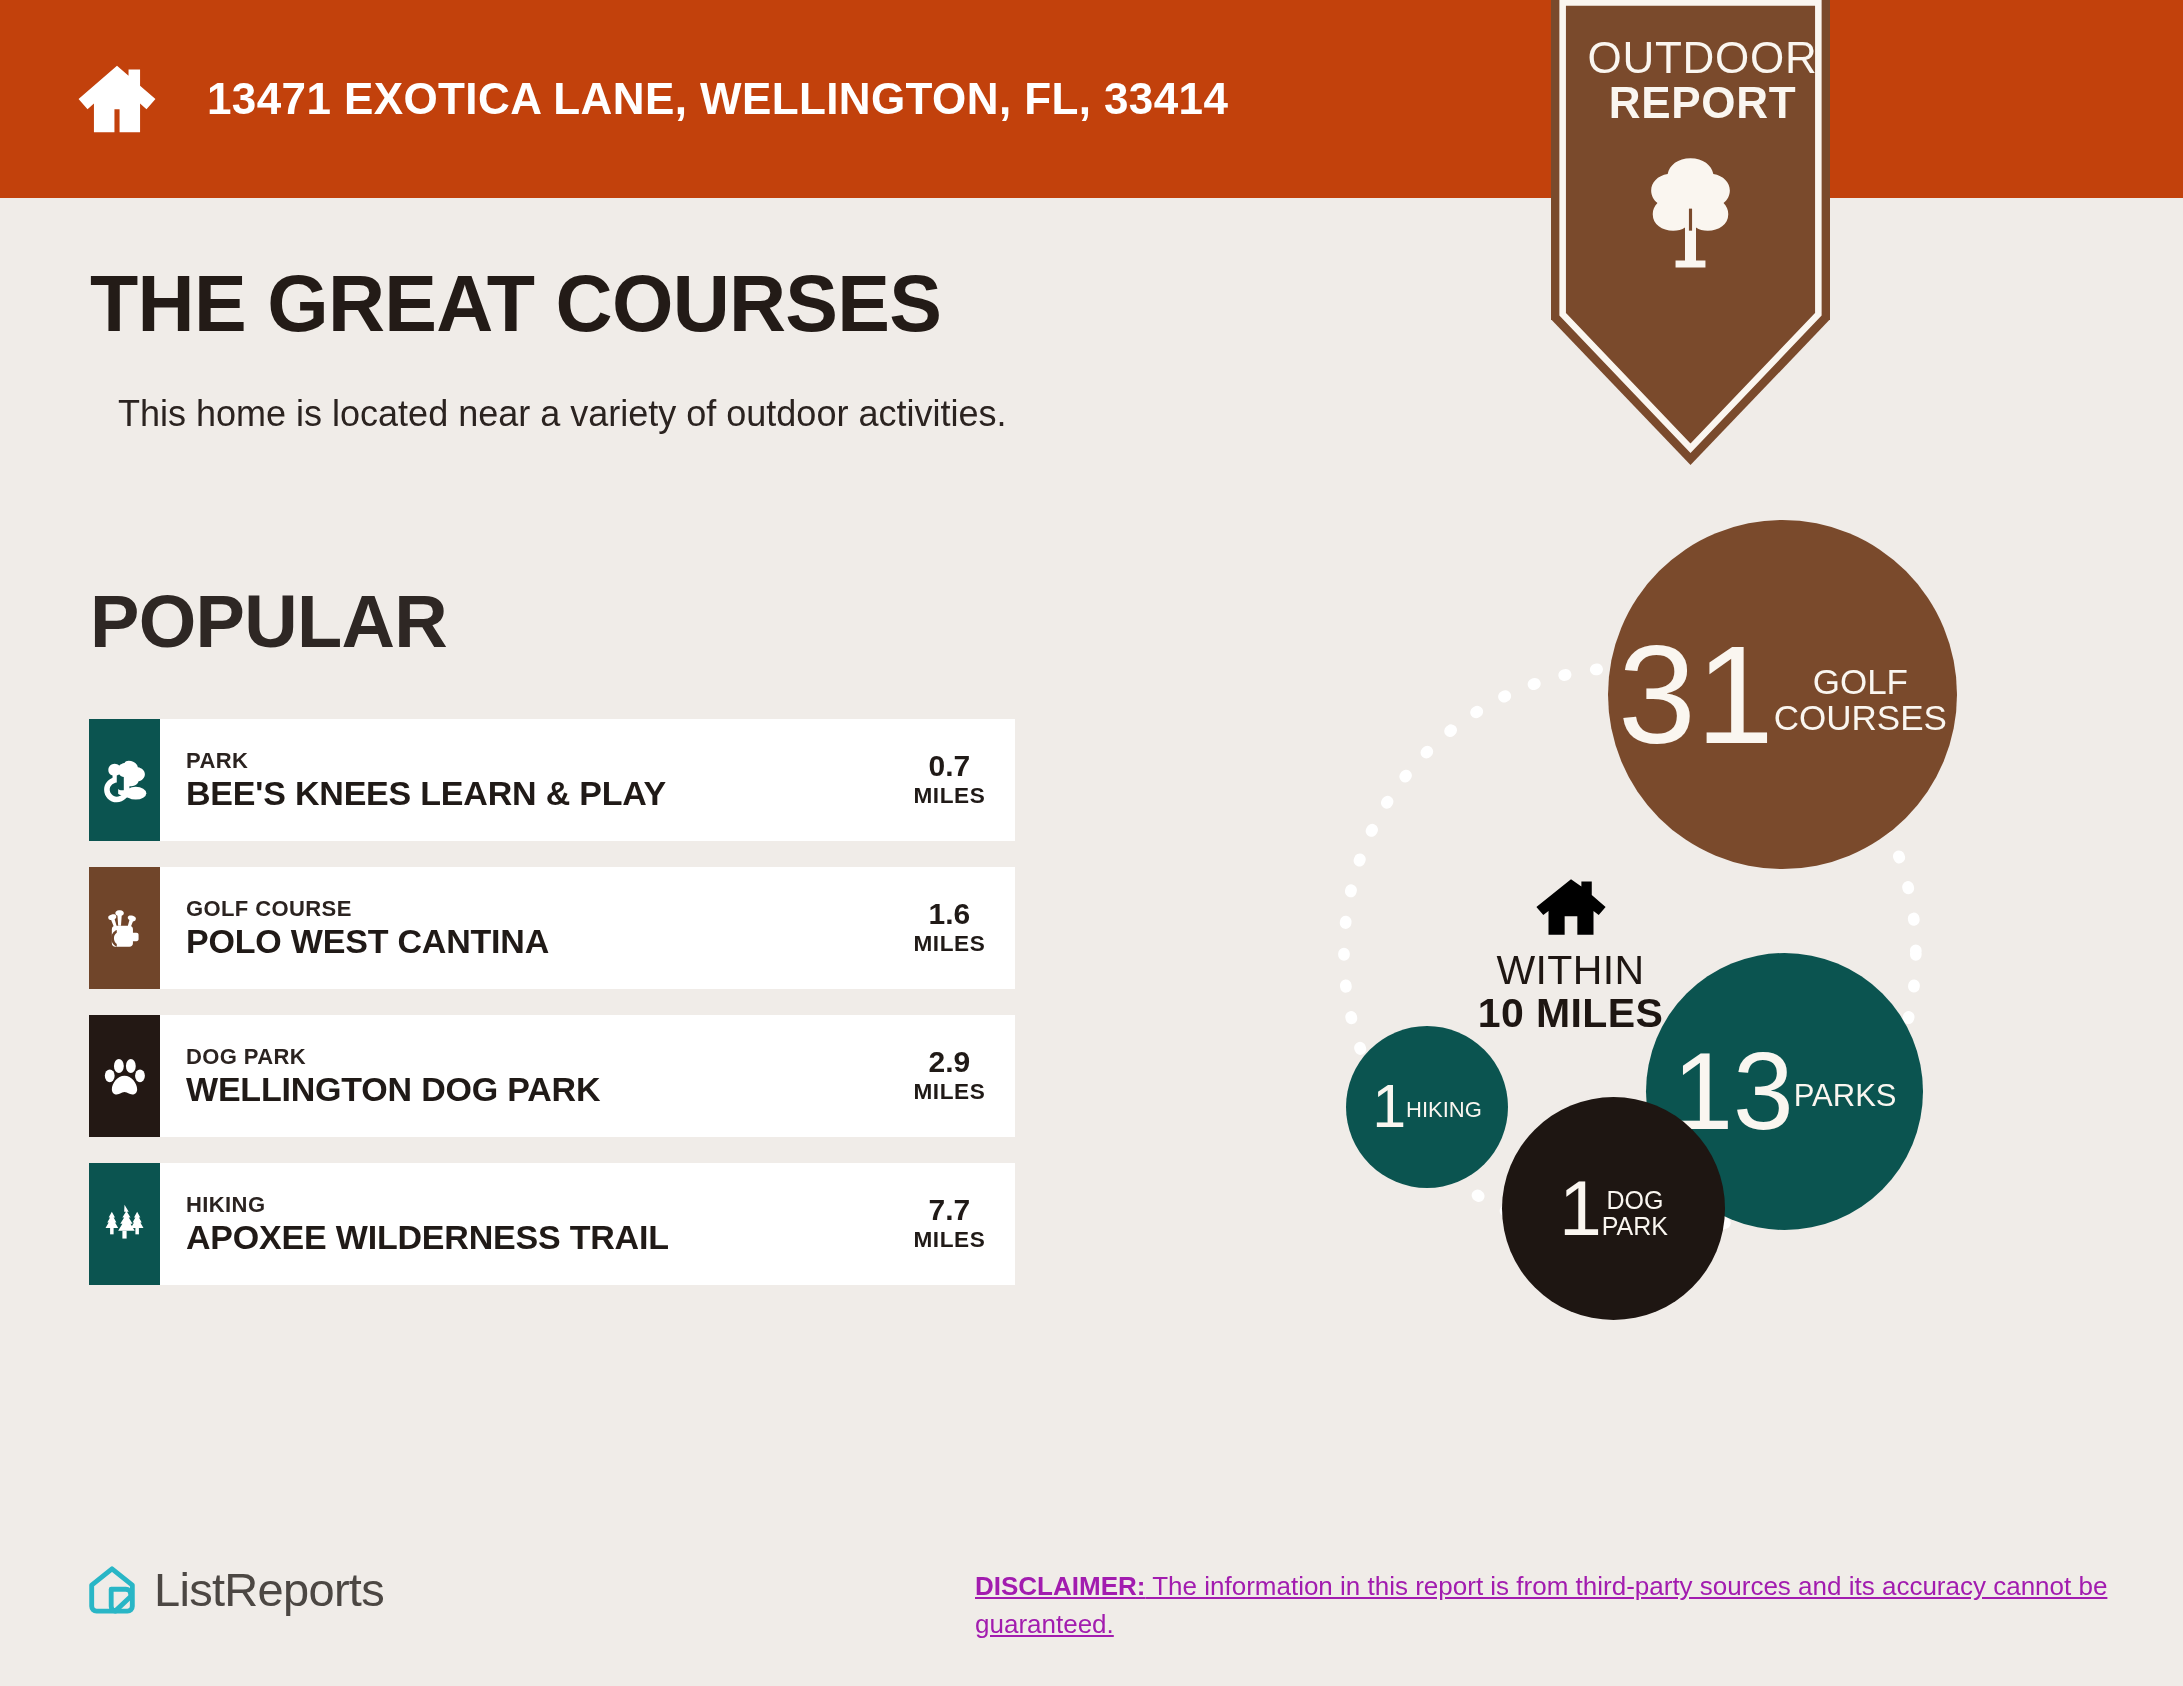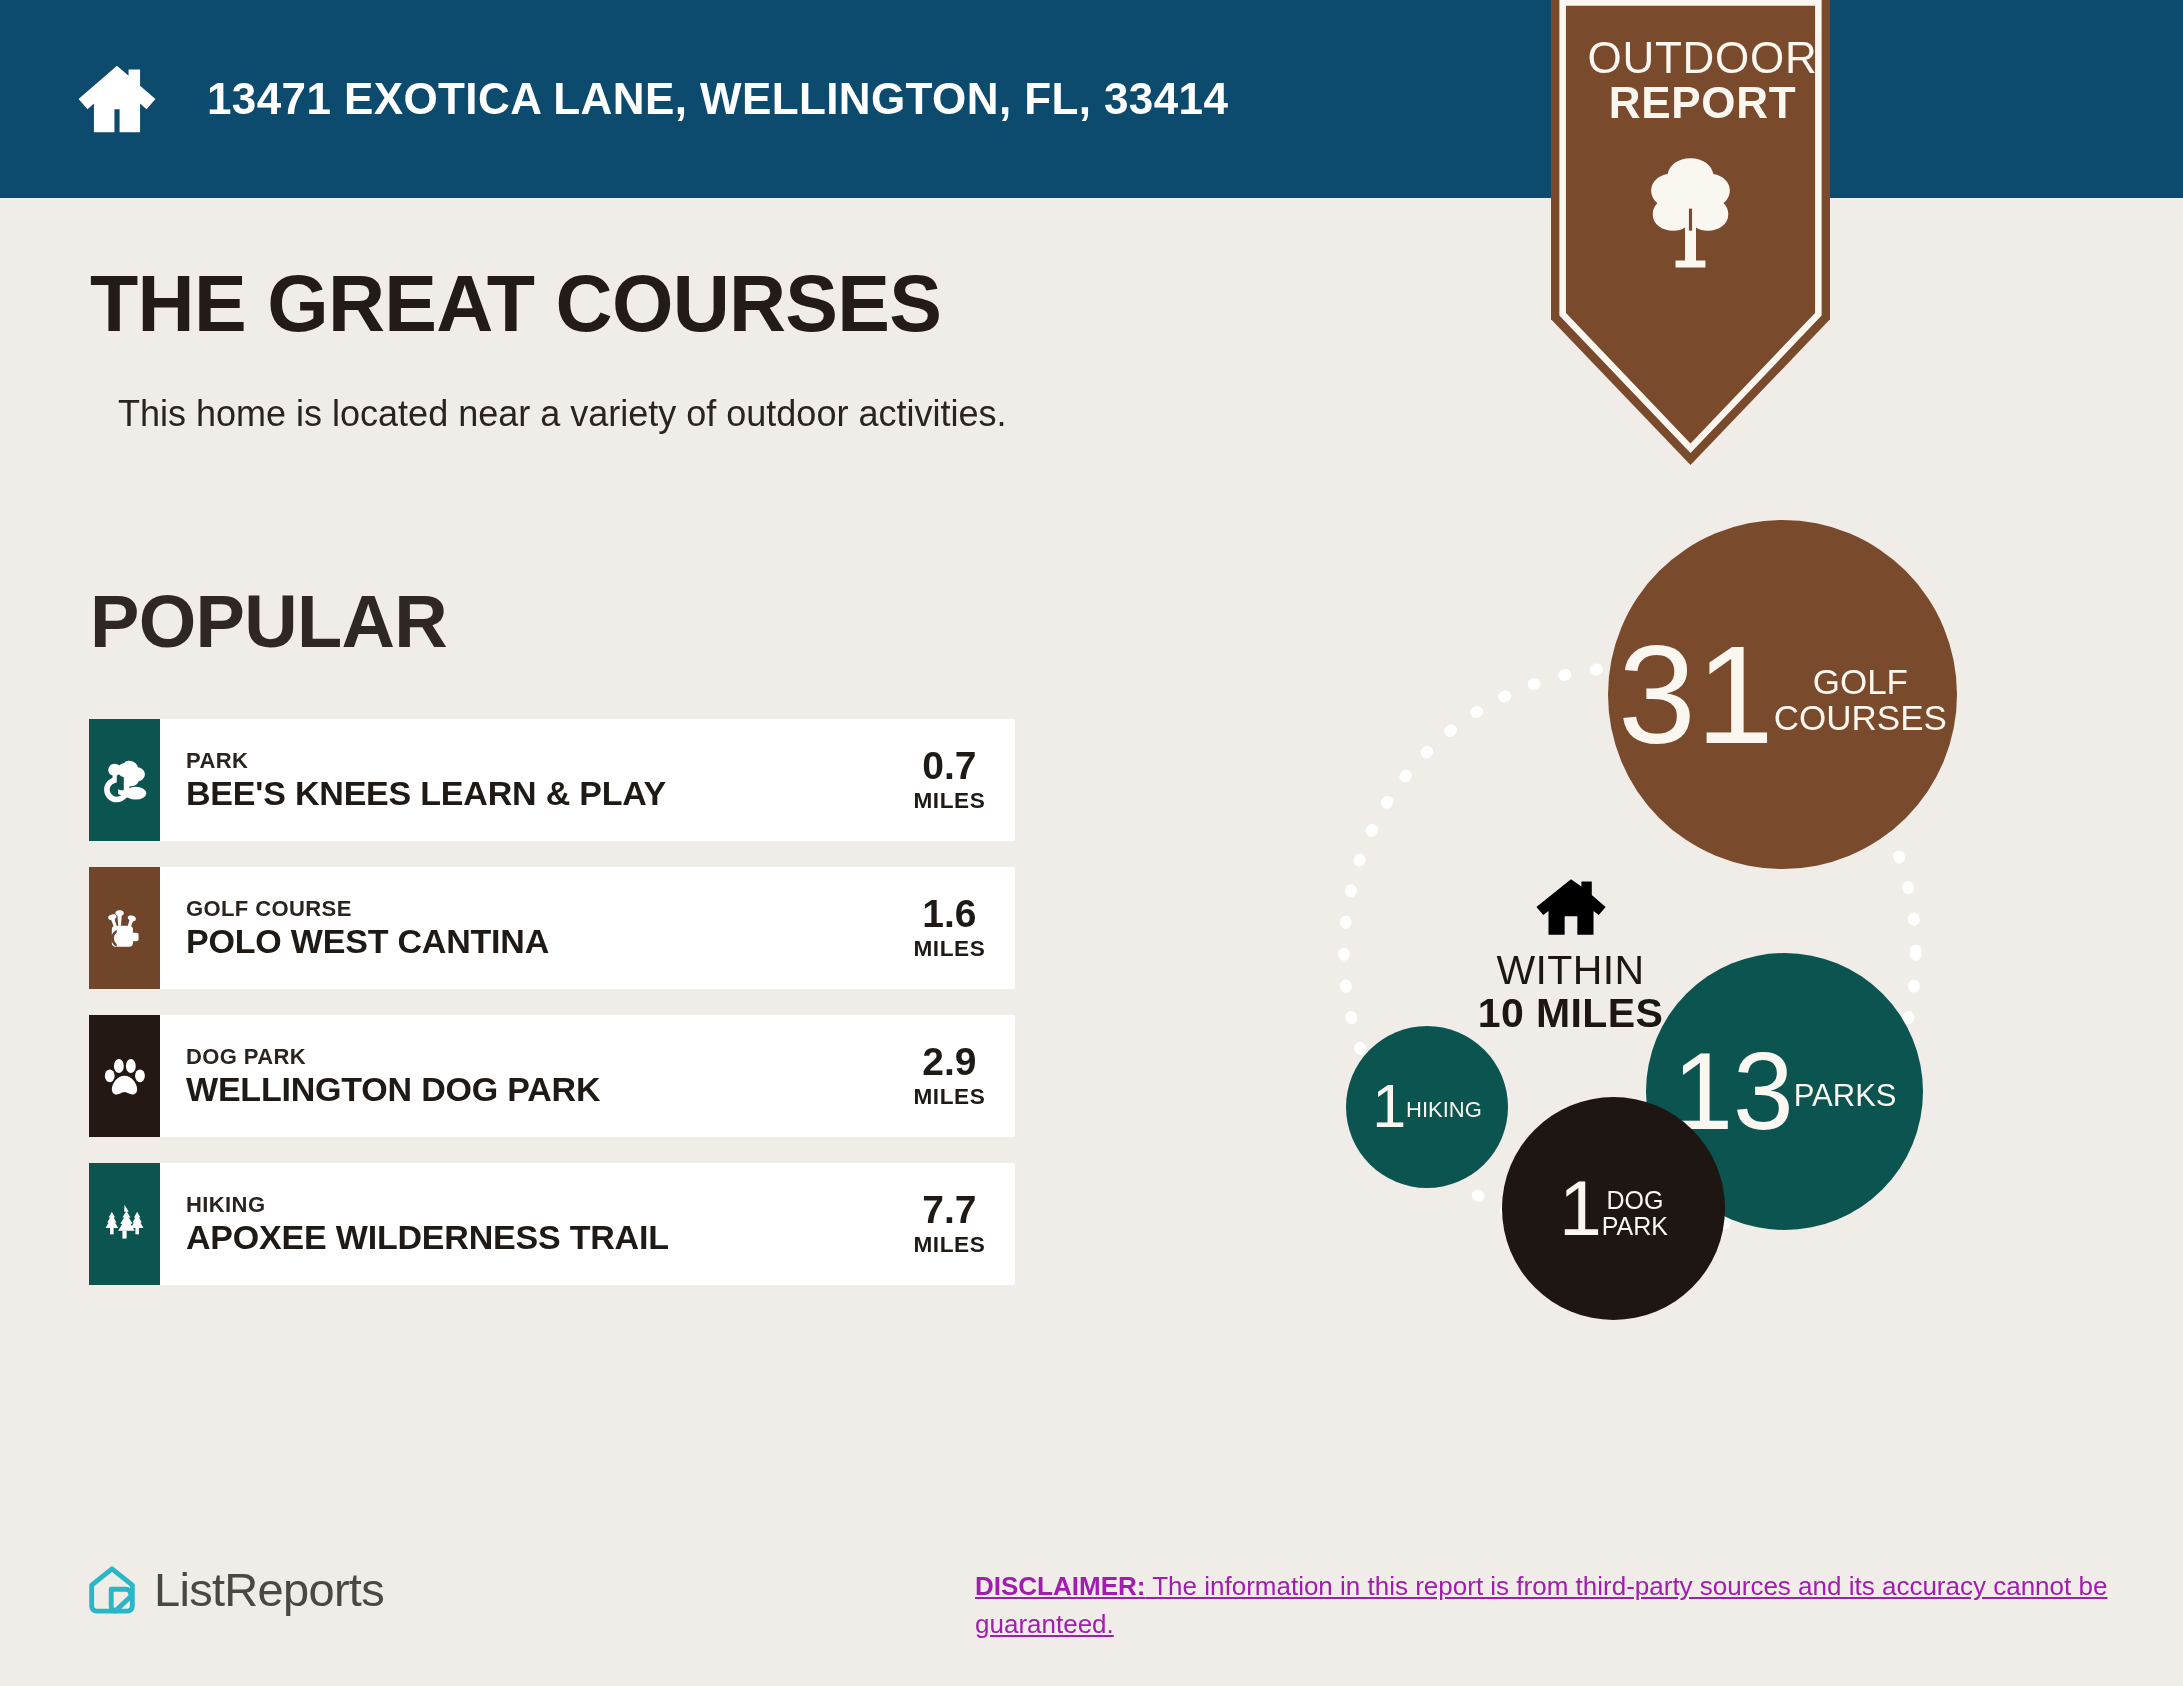--- a/index.html
+++ b/index.html
@@ -7,21 +7,21 @@
     width:2183px; height:1687px;
     background:#f0ece8;
     font-family:"Liberation Sans", sans-serif;
     overflow:hidden;
   }
   .page { position:relative; width:2183px; height:1687px; background:#f0ece8; }
 
   
   .header {
     position:absolute; left:0; top:0; width:2183px; height:198px;
-    background:#0c4a6e;
+    background:#c2410c;
     display:flex; align-items:center;
   }
   .header-house { margin-left:76px; width:82px; height:82px; flex:none; }
   .header-address {
     margin-left:49px;
     color:#ffffff;
     font-size:44px;
     font-weight:bold;
     letter-spacing:0.4px;
     white-space:nowrap;
@@ -86,21 +86,21 @@
     letter-spacing:0.4px; line-height:1.05; margin-bottom:4.4px;
   }
   .row-name {
     font-size:34px; font-weight:bold; color:#201a17;
     letter-spacing:-0.2px; line-height:1.02;
   }
   .row-dist {
     flex:none; width:111px; text-align:center; padding-left:5.8px;
   }
   .row-dist-num {
-    font-size:39px; font-weight:bold; color:#201a17; line-height:1;
+    font-size:30px; font-weight:bold; color:#201a17; line-height:1;
   }
   .row-dist-unit {
     font-size:22.6px; font-weight:bold; color:#201a17;
     letter-spacing:0.6px; margin-top:2.9px;
   }
 
   
   .diagram { position:absolute; left:1157px; top:473px; width:1004px; height:1019px; }
   .dotted { position:absolute; left:0; top:0; width:1004px; height:1019px; }
   .bubble {

